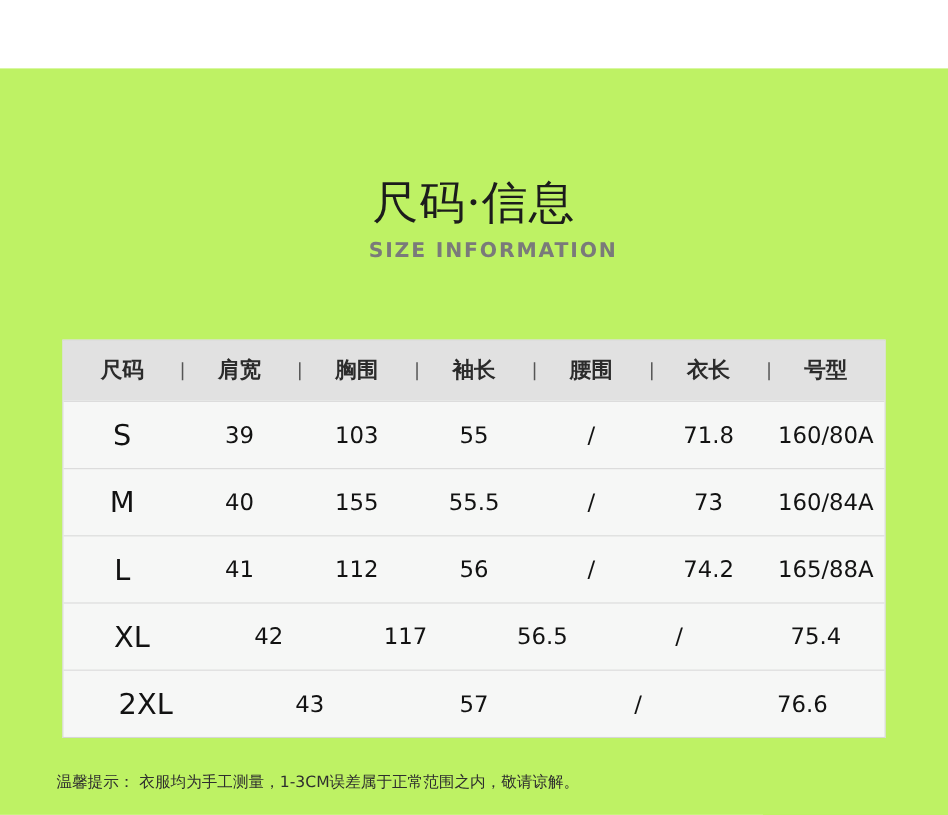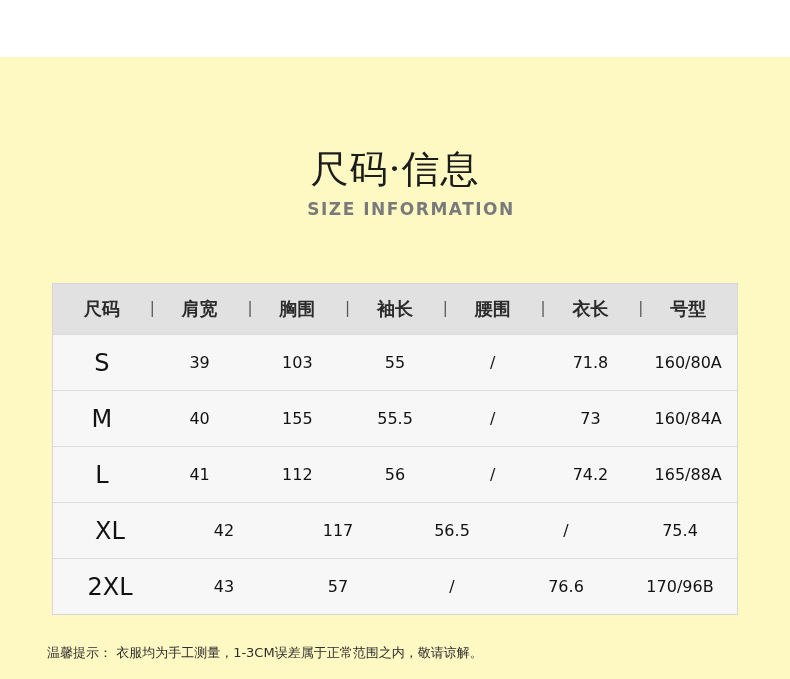--- a/index.html
+++ b/index.html
@@ -4,21 +4,21 @@
 <style>
   html, body {
     margin: 0;
     padding: 0;
     font-family: "DejaVu Sans", "Liberation Sans", sans-serif;
   }
   .page {
     position: relative;
     width: 790px;
     height: 679px;
-    background: #fef9c3;
+    background: #bef264;
     overflow: hidden;
   }
   .top-band {
     position: absolute;
     top: 0; left: 0;
     width: 790px;
     height: 57px;
     background: #ffffff;
   }
   .title {
@@ -85,21 +85,21 @@
     height: 55px;
     border-top: 1px solid #dcdcdc;
     background: #f6f7f6;
   }
   .tr:first-of-type { border-top: 1px solid #cfcfcf; }
   .td {
     flex: 1 1 0;
     display: flex;
     align-items: center;
     justify-content: center;
-    font-size: 16px;
+    font-size: 19px;
     color: #121212;
   }
   .td.size-label { font-size: 24px; }
   .note {
     position: absolute;
     top: 640px;
     left: 47px;
     width: 700px;
     font-size: 13px;
     line-height: 25px;
@@ -164,18 +164,17 @@
       <div class="td">/</div>
       <div class="td">75.4</div>
     </div>
 
     <div class="tr">
       <div class="td size-label">2XL</div>
       <div class="td">43</div>
       <div class="td">57</div>
       <div class="td">/</div>
       <div class="td">76.6</div>
-      <div class="td">170/96B</div>
     </div>
   </div>
 
   <div class="note">温馨提示： 衣服均为手工测量，1-3CM误差属于正常范围之内，敬请谅解。</div>
 </div>
 
 </body></html>

